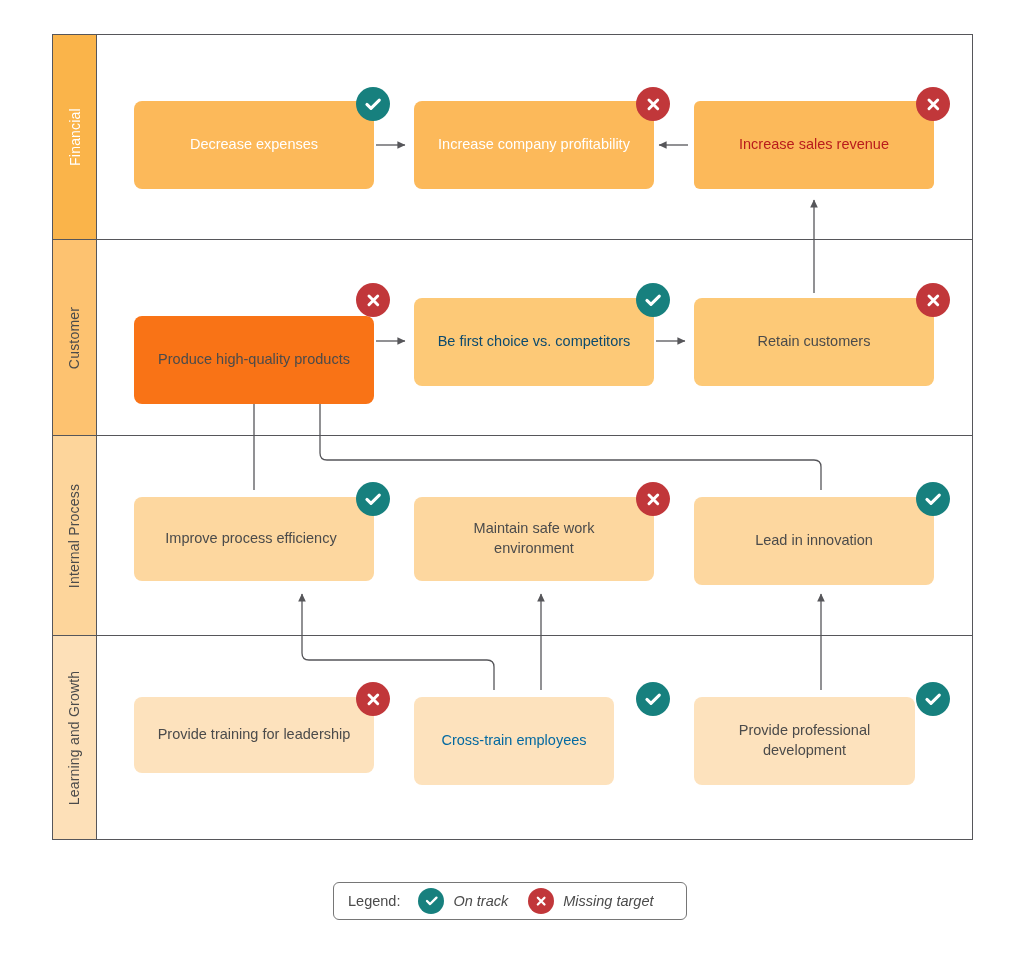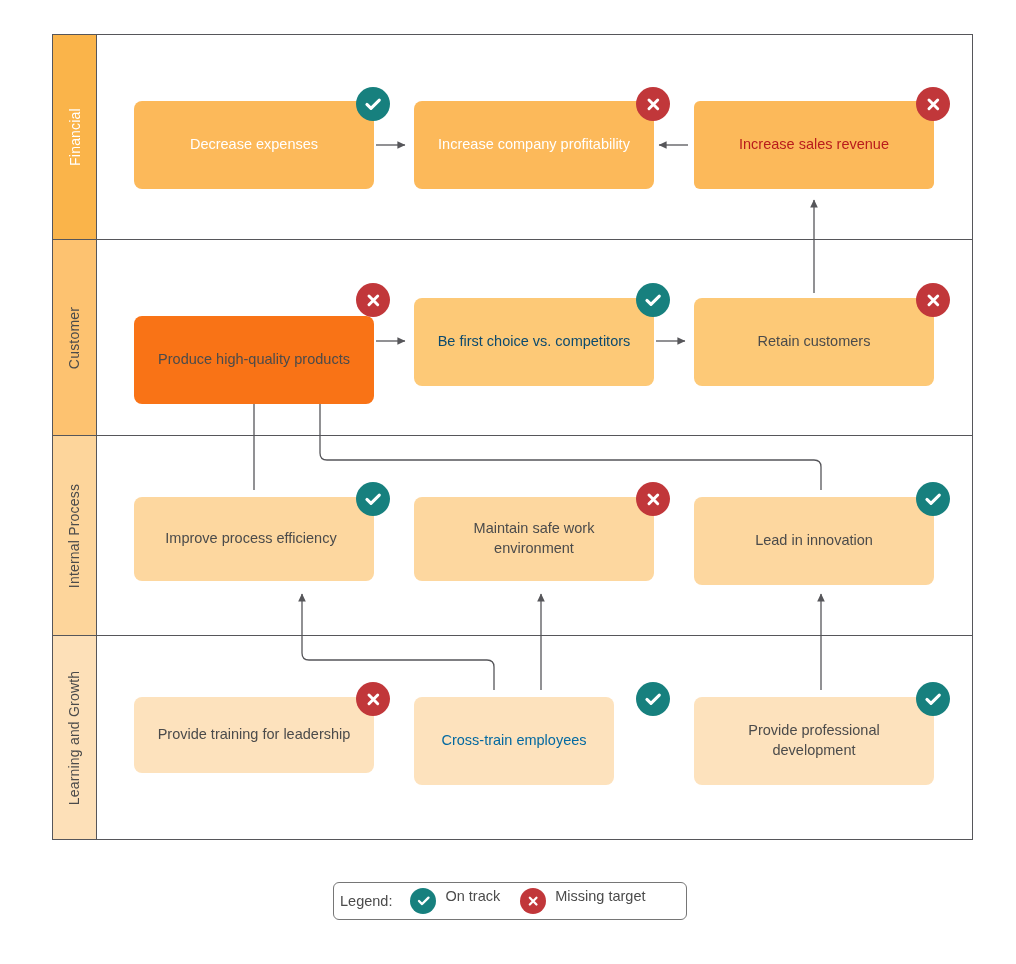--- a/index.html
+++ b/index.html
@@ -109,28 +109,30 @@
     left: 333px;
     top: 882px;
     width: 354px;
     height: 38px;
     border: 1px solid #767676;
     border-radius: 6px;
     box-sizing: border-box;
     background: #ffffff;
     display: flex;
     align-items: center;
-    padding: 0 6px;
+    padding: 0 14px;
     font-size: 14.5px;
     color: #4b4b4b;
   }
   #legend .lg-title { margin-right: 18px; }
   #legend .lg-item {
     display: flex;
+    align-items: center;
     margin-right: 20px;
+    font-style: italic;
   }
   #legend .lg-item:last-child { margin-right: 0; }
   #legend .badge {
     position: static;
     width: 26px;
     height: 26px;
     margin-right: 9px;
     flex: 0 0 auto;
   }
 </style>
@@ -194,21 +196,21 @@
     <div class="lane-label" style="background:#fde0b8;">
       <span style="color:#4b4b4b;">Learning and Growth</span>
     </div>
     <div class="lane-body">
       <div class="card" style="left:37px; top:61px; width:240px; height:76px; background:#fde2bd; color:#4b4b4b;">
         <span>Provide training for leadership</span>
       </div>
       <div class="card" style="left:317px; top:61px; width:200px; height:88px; background:#fde2bd; color:#0369a1;">
         <span>Cross-train employees</span>
       </div>
-      <div class="card" style="left:597px; top:61px; width:240px; height:88px; background:#fde2bd; color:#4b4b4b;">
+      <div class="card" style="left:597px; top:61px; width:221px; height:88px; background:#fde2bd; color:#4b4b4b;">
         <span style="max-width:160px; display:block;">Provide professional development</span>
       </div>
     </div>
   </div>
 
   <svg id="wires" viewBox="0 0 921 806" width="921" height="806">
     <defs>
       <marker id="arw" markerWidth="9" markerHeight="9" refX="7.6" refY="4.5" orient="auto" markerUnits="userSpaceOnUse">
         <path d="M0,0.7 L8,4.5 L0,8.3 z" fill="#56565a"></path>
       </marker>

